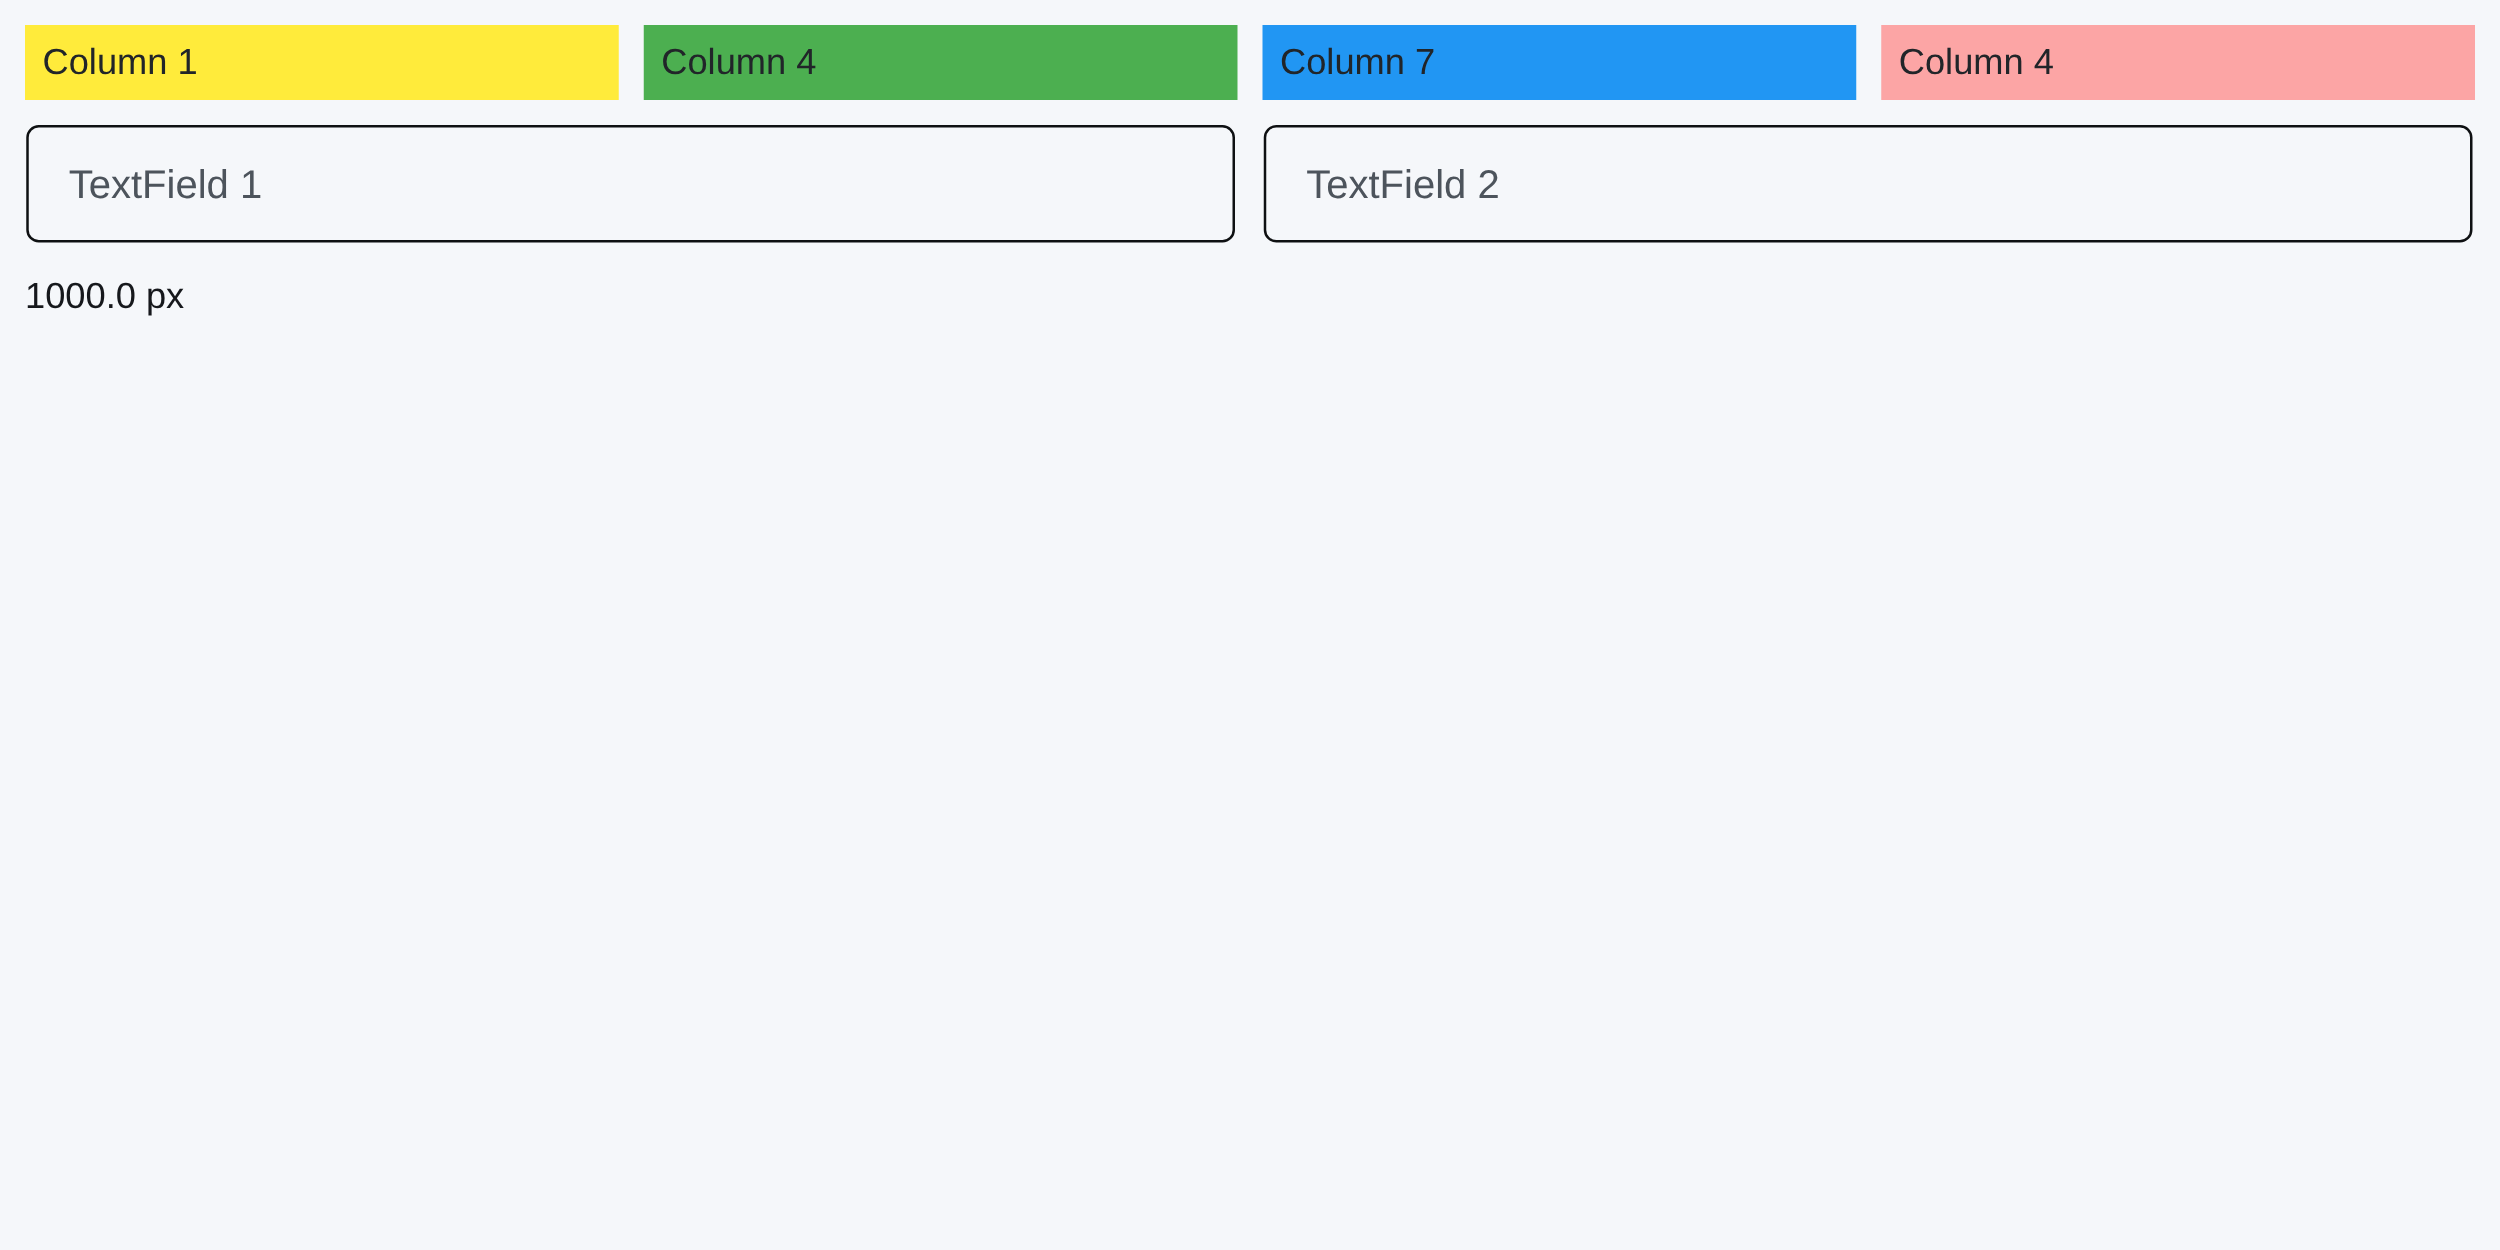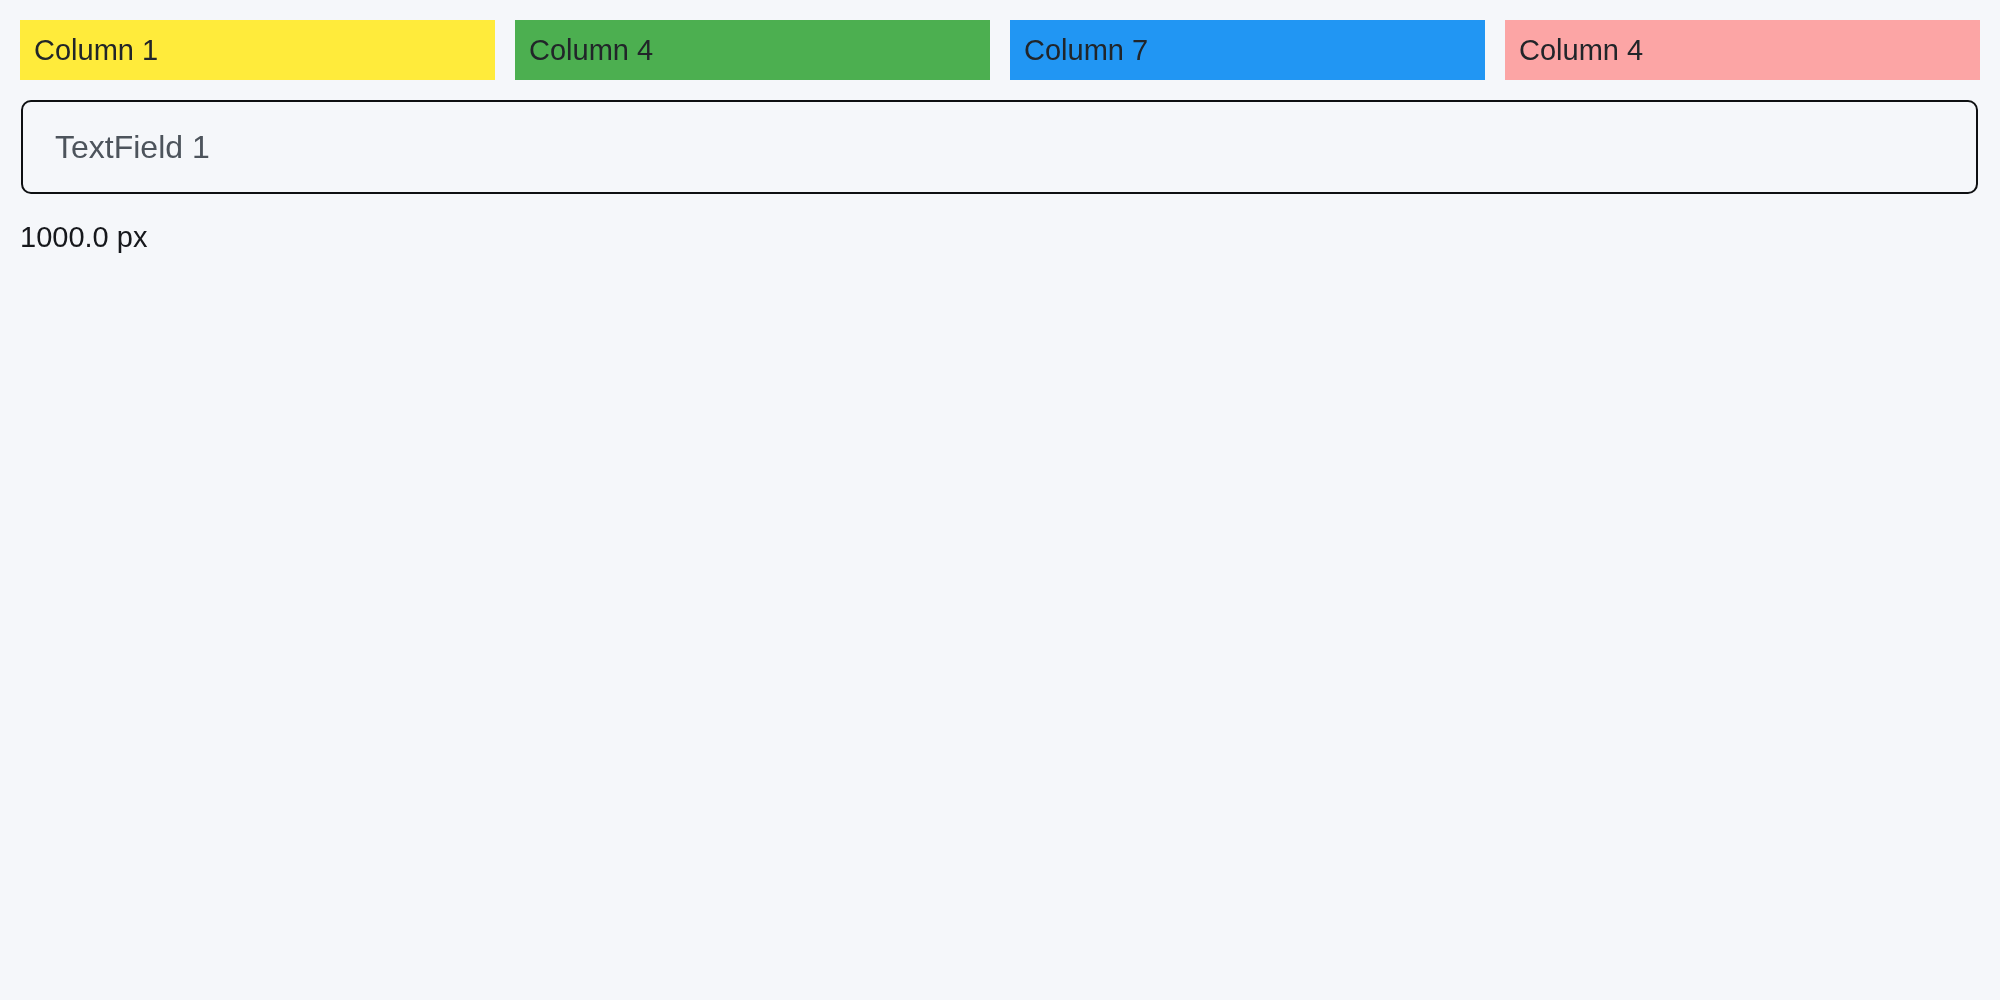--- a/index.html
+++ b/index.html
@@ -81,17 +81,18 @@
     <div class="column" style="background-color: rgb(33, 150, 243);">
       <span class="column-label">Column 7</span>
     </div>
     <div class="column" style="background-color: #fca5a5;">
       <span class="column-label">Column 4</span>
     </div>
   </div>
 
   <div class="fields-row">
     <input type="text" class="textfield" placeholder="TextField 1" style="">
+    <input type="text" class="textfield" placeholder="TextField 2" style="">
   </div>
 
   <div class="width-label">1000.0 px</div>
 
 </div>
 
 </body></html>

